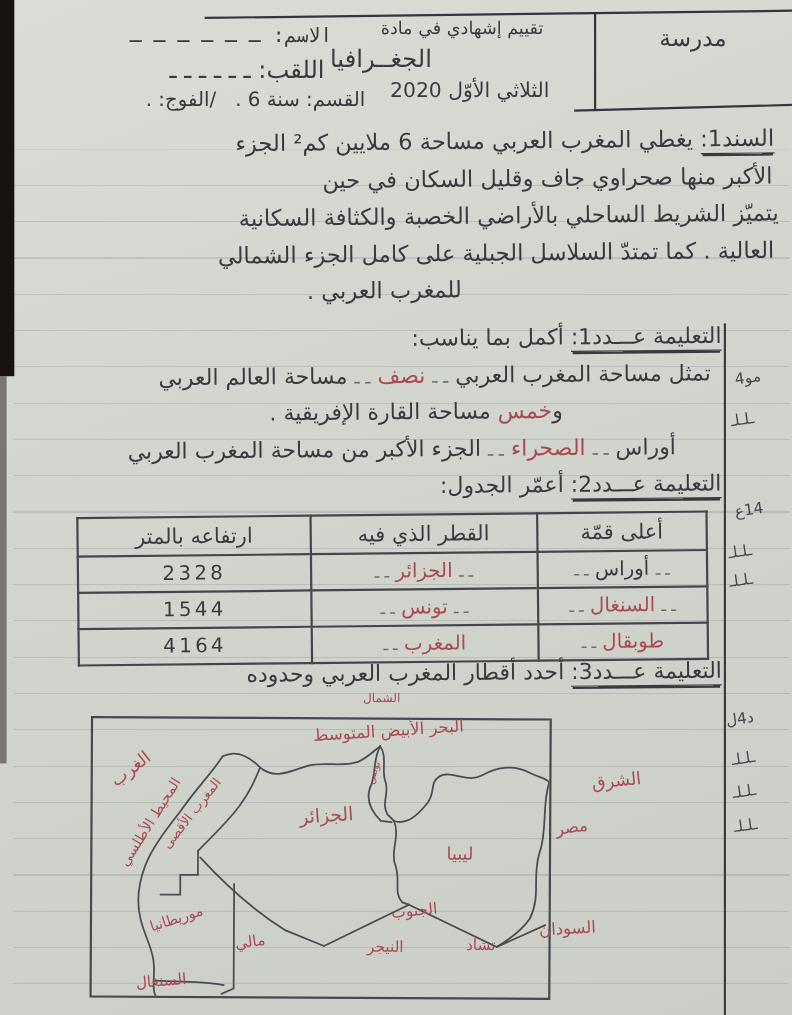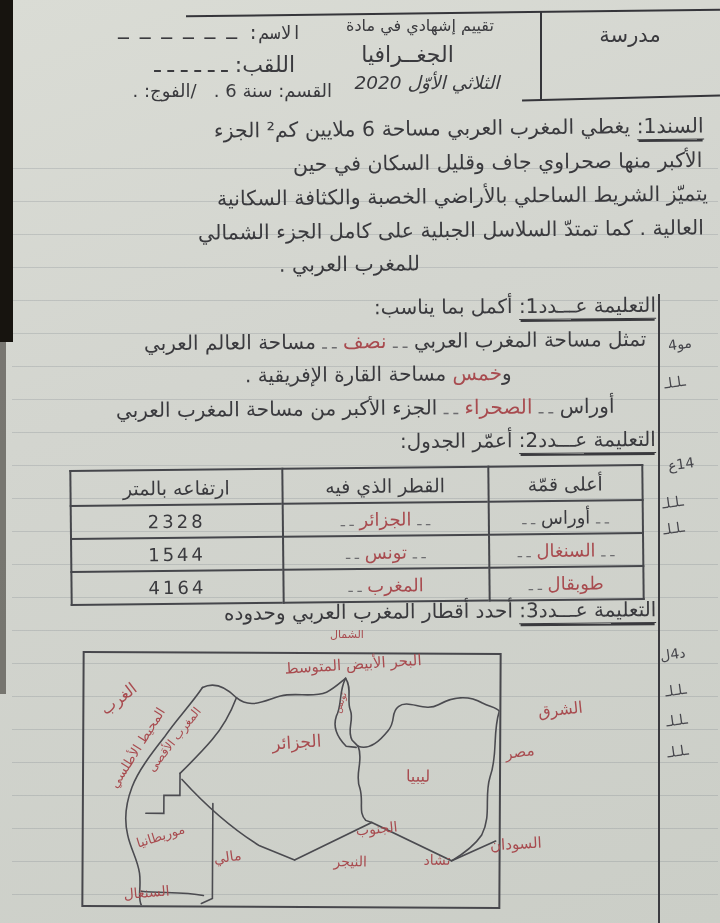--- a/index.html
+++ b/index.html
@@ -16,22 +16,22 @@
   
   #rules{left:12px;right:2px;top:136px;bottom:14px;opacity:.5;
     background:repeating-linear-gradient(180deg,transparent 0 32px,rgba(108,116,126,.45) 32px 33px);}
   
   #edge-top{left:0;top:0;width:13px;height:342px;background:#17140f;}
   #edge-bottom{left:0;top:342px;width:6px;height:352px;background:rgba(44,40,34,.55);}
   
   .hline{background:#35353a;}
   #school{left:544px;top:18px;width:172px;text-align:center;line-height:34px;font-size:21px;}
   #exam-title{left:296px;top:16px;width:248px;text-align:center;font-size:16px;}
-  #subject{left:300px;top:42px;width:215px;text-align:center;font-size:22px;letter-spacing:1px;}
-  #term{left:322px;top:72px;width:210px;text-align:center;font-size:18.5px;font-style:italic;}
+  #subject{left:300px;top:42px;width:215px;text-align:left;font-size:22px;letter-spacing:1px;}
+  #term{left:322px;top:72px;width:210px;text-align:center;font-size:18.5px;}
   #fld-name{right:418px;top:22px;width:270px;font-size:18px;font-family:Liberation Mono, monospace;}
   #fld-surname{right:425px;top:52px;width:270px;font-size:22px;}
   #fld-class{right:388px;top:80px;width:330px;font-size:18px;}
   
   .pline{font-size:20.5px;transform:rotate(-.6deg);}
   
   .tline{font-size:20px;transform:rotate(-.5deg);}
   
   #peaks-table{left:70px;top:467px;width:574px;border-collapse:collapse;transform:rotate(-.6deg);}
   #peaks-table th,#peaks-table td{border:2px solid #45464b;text-align:center;padding:0;height:31px;font-weight:normal;}

